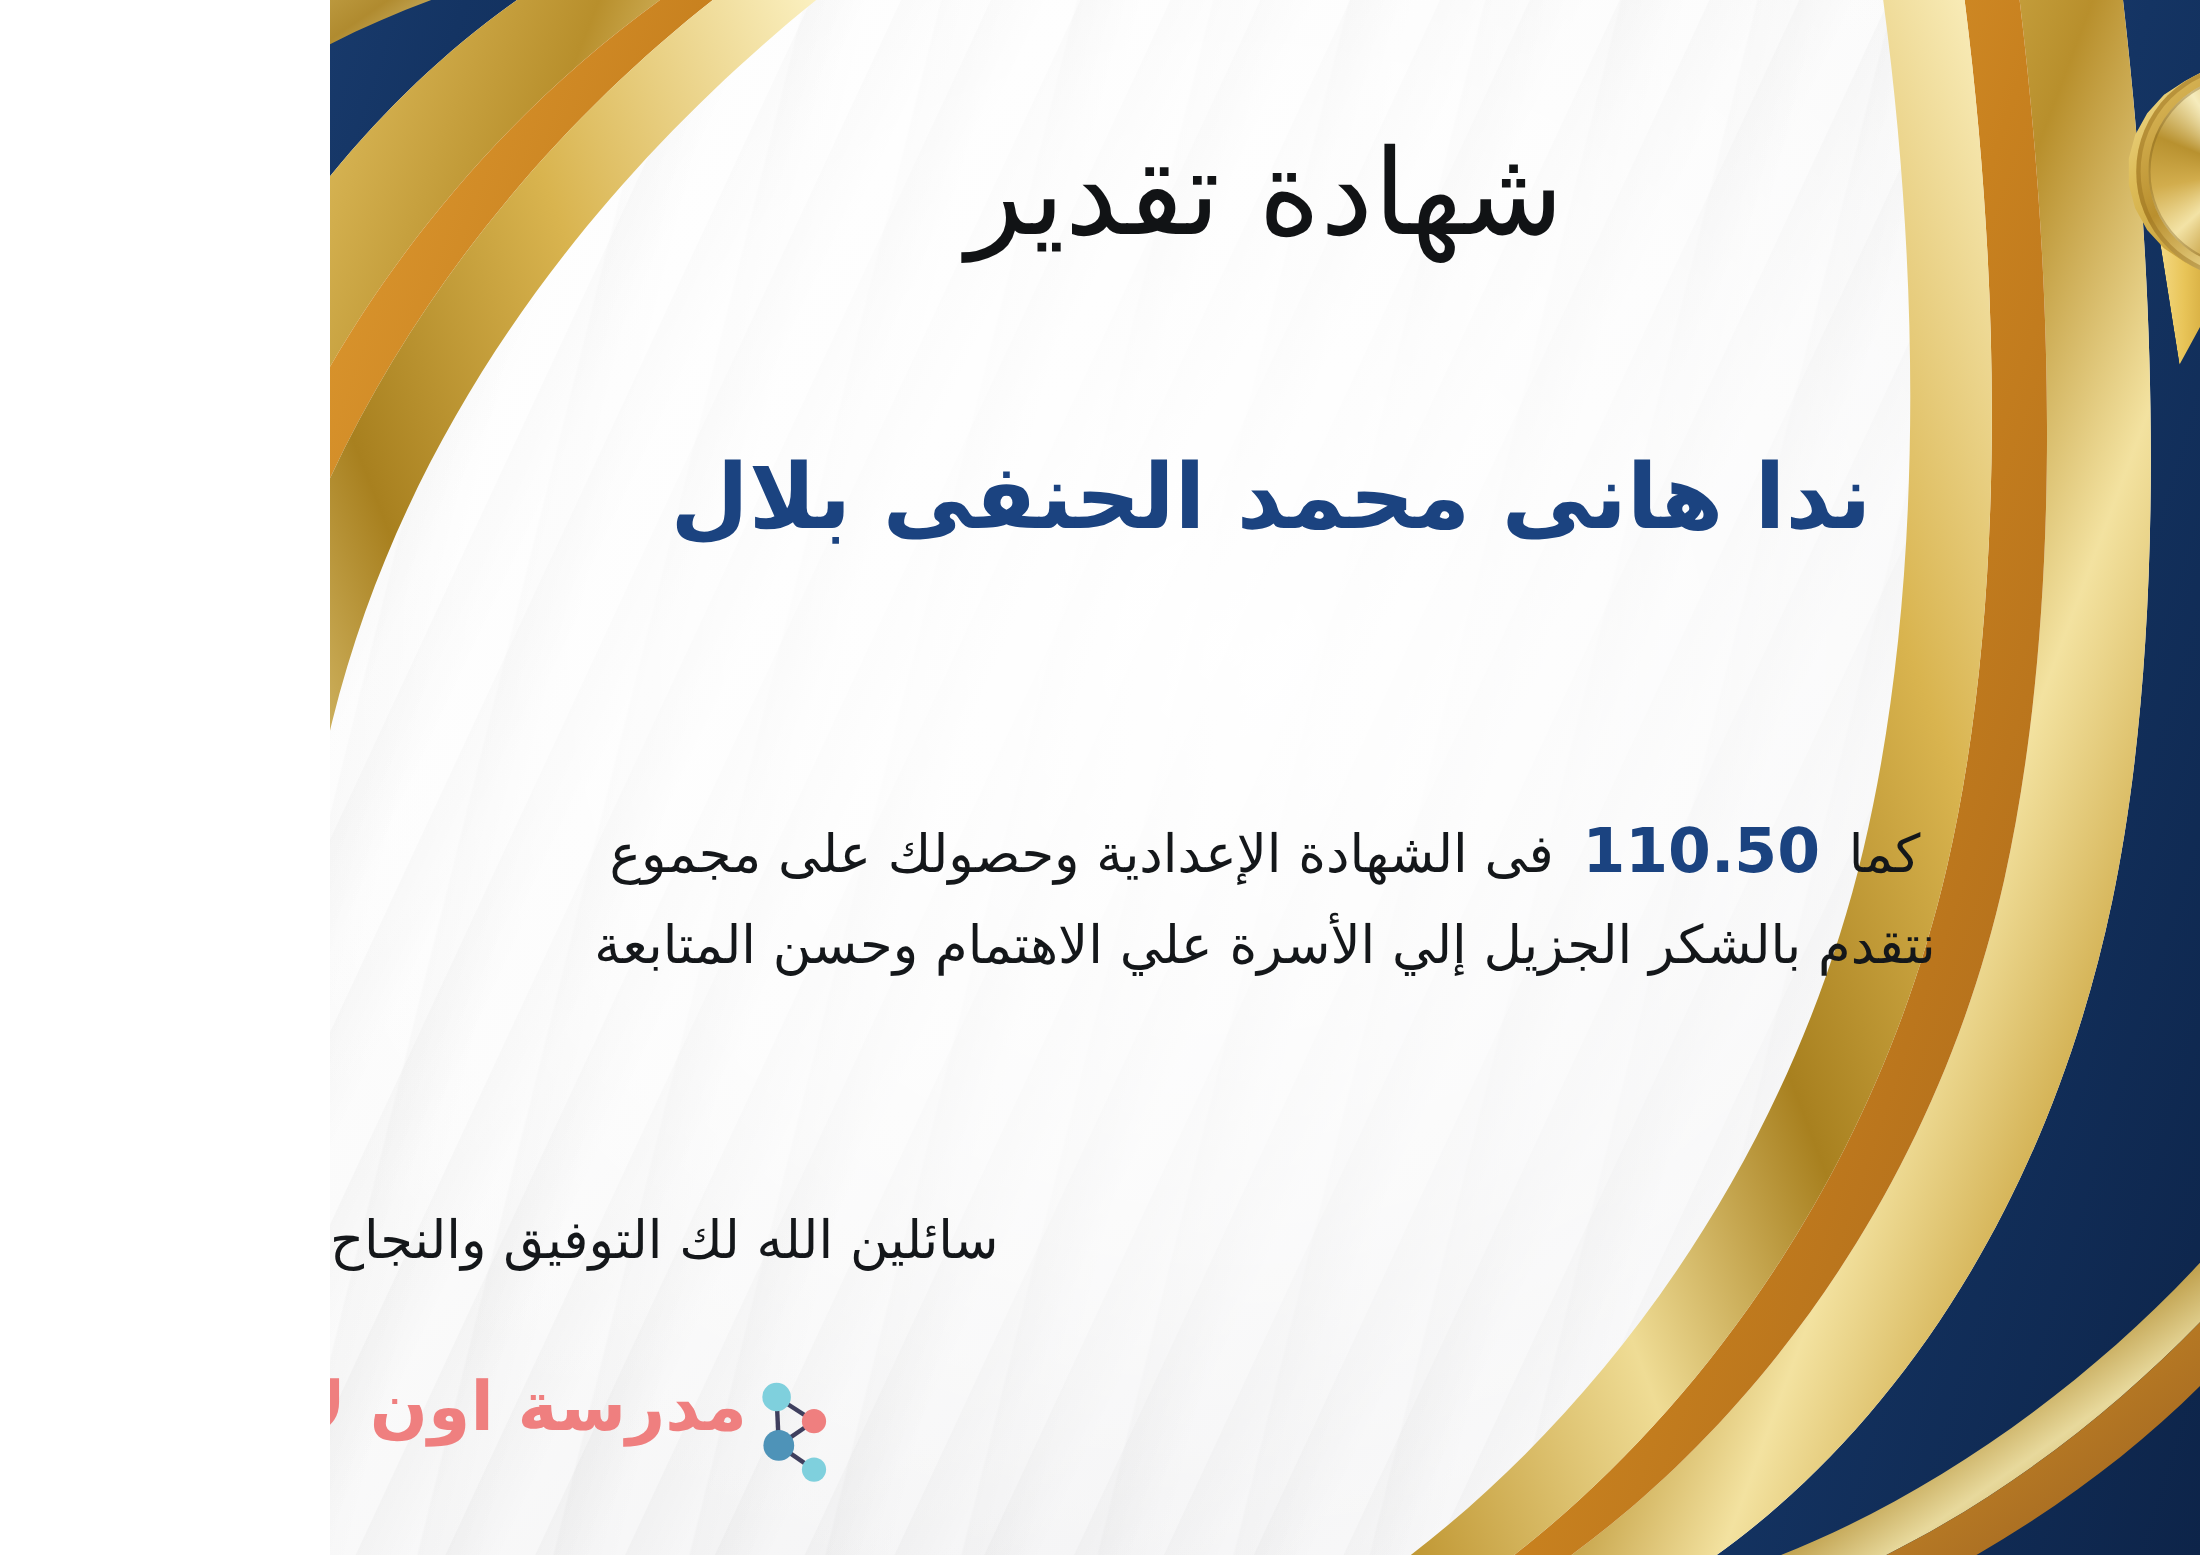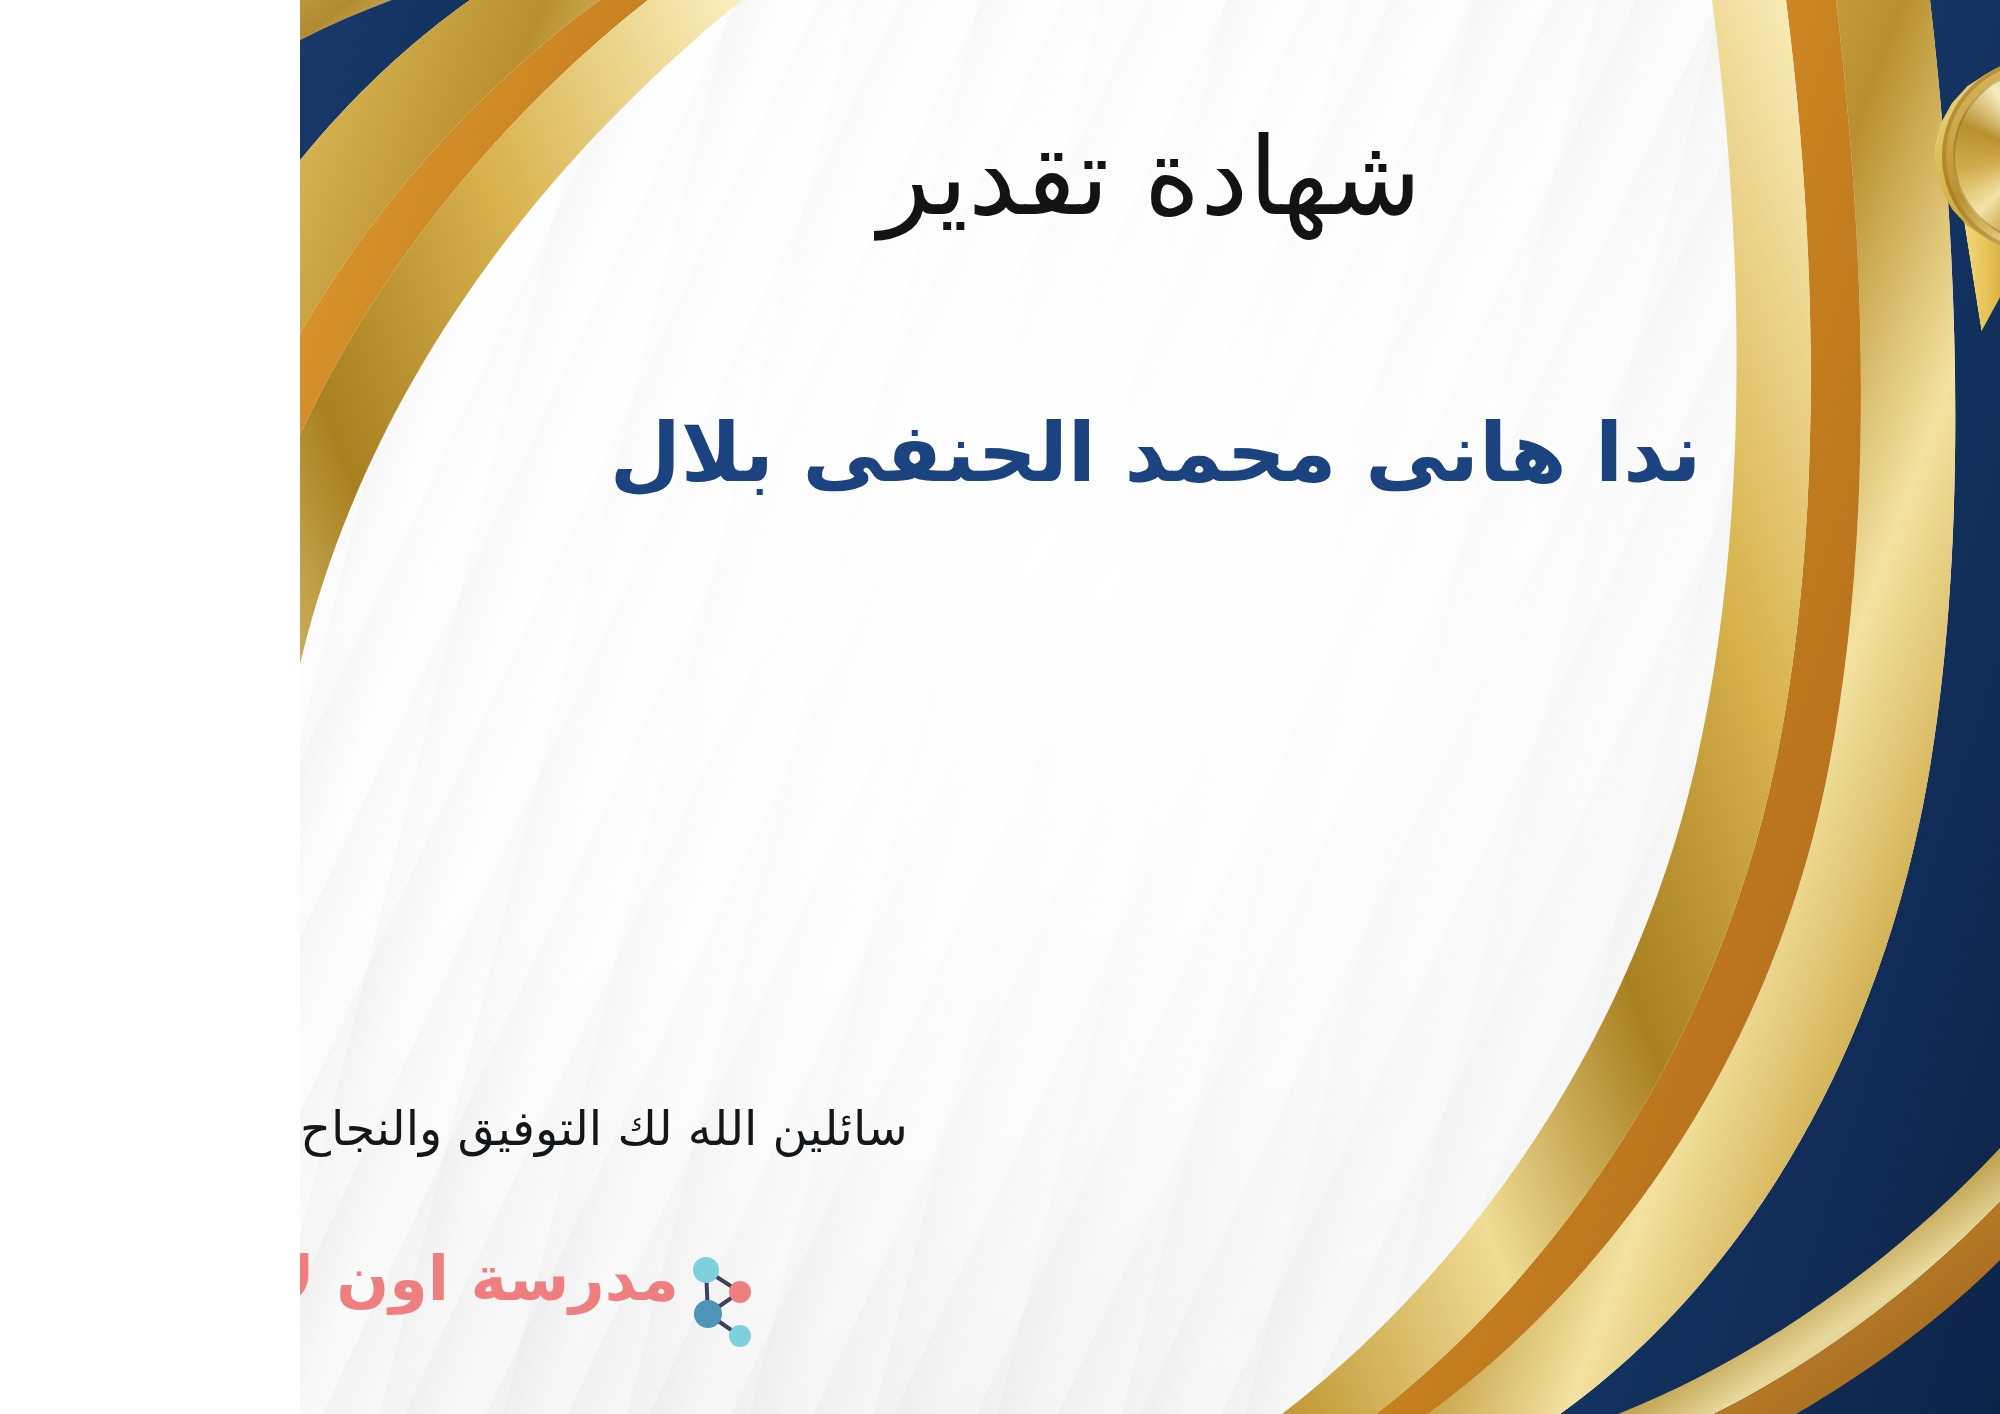--- a/index.html
+++ b/index.html
@@ -190,20 +190,24 @@
     </div>
   </div>
 
   <div class="content">
 
     <div class="title">شهادة تقدير</div>
 
     <div class="recipient">ندا هانى محمد الحنفى بلال</div>
 
     <div class="body">
+      <span class="ln">
+        <span>كما</span><span class="score">110.50</span><span>فى الشهادة الإعدادية وحصولك على مجموع</span>
+      </span>
+      <span class="ln">نتقدم  بالشكر الجزيل إلي الأسرة علي الاهتمام وحسن المتابعة</span>
     </div>
 
     <div class="closing">سائلين الله لك التوفيق  والنجاح</div>
   </div>
 
   <div class="logo">
     <div class="logo-ar">مدرسة اون لاين</div>
     <svg class="logo-mark" viewBox="0 0 78 112">
       <line x1="24" y1="22" x2="58" y2="44" stroke="#3f3f5e" stroke-width="4"></line>
       <line x1="58" y1="44" x2="26" y2="66" stroke="#3f3f5e" stroke-width="4"></line>

